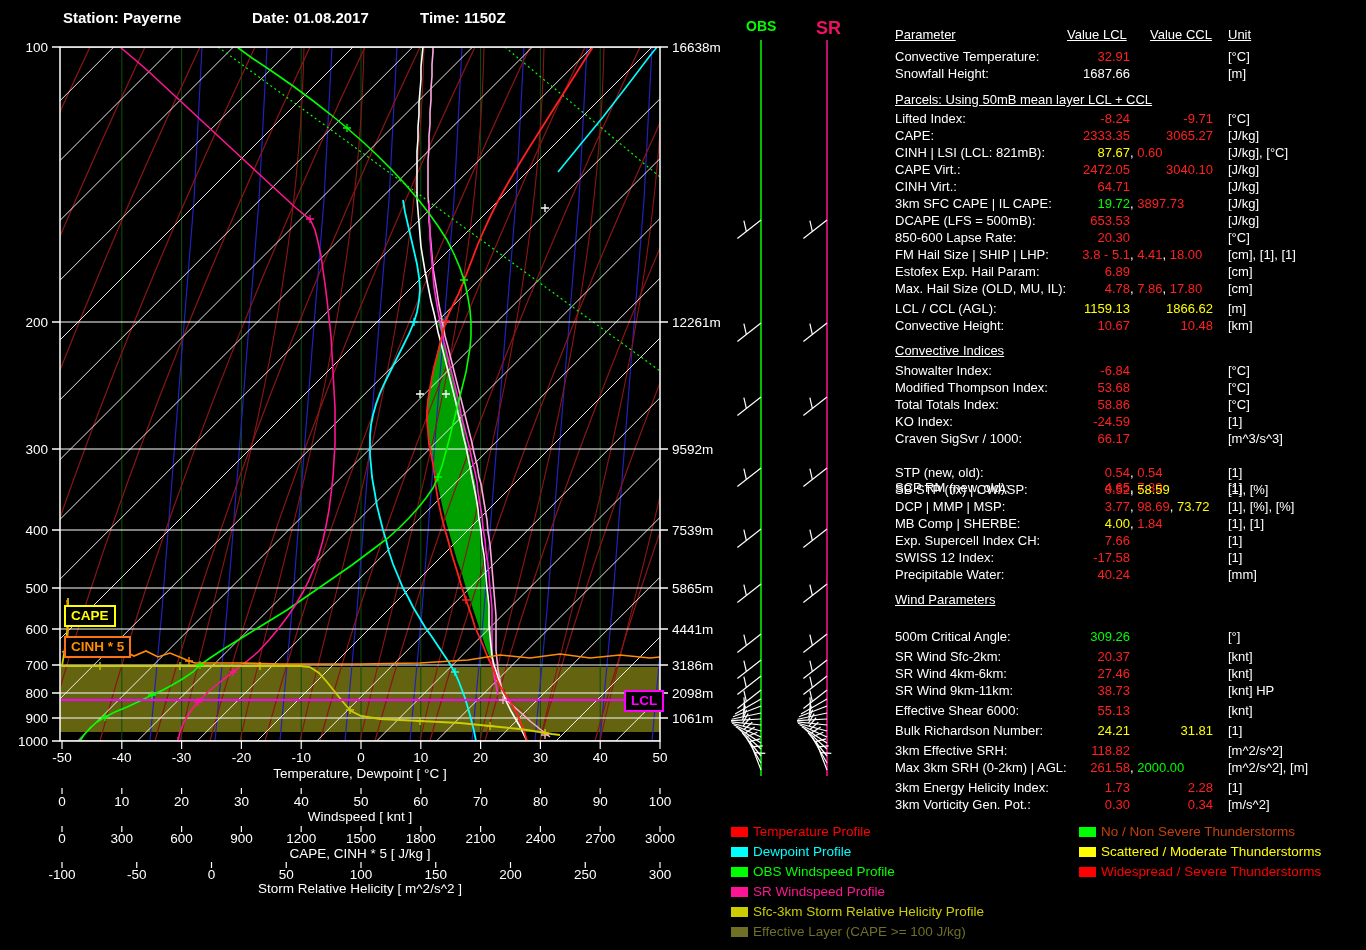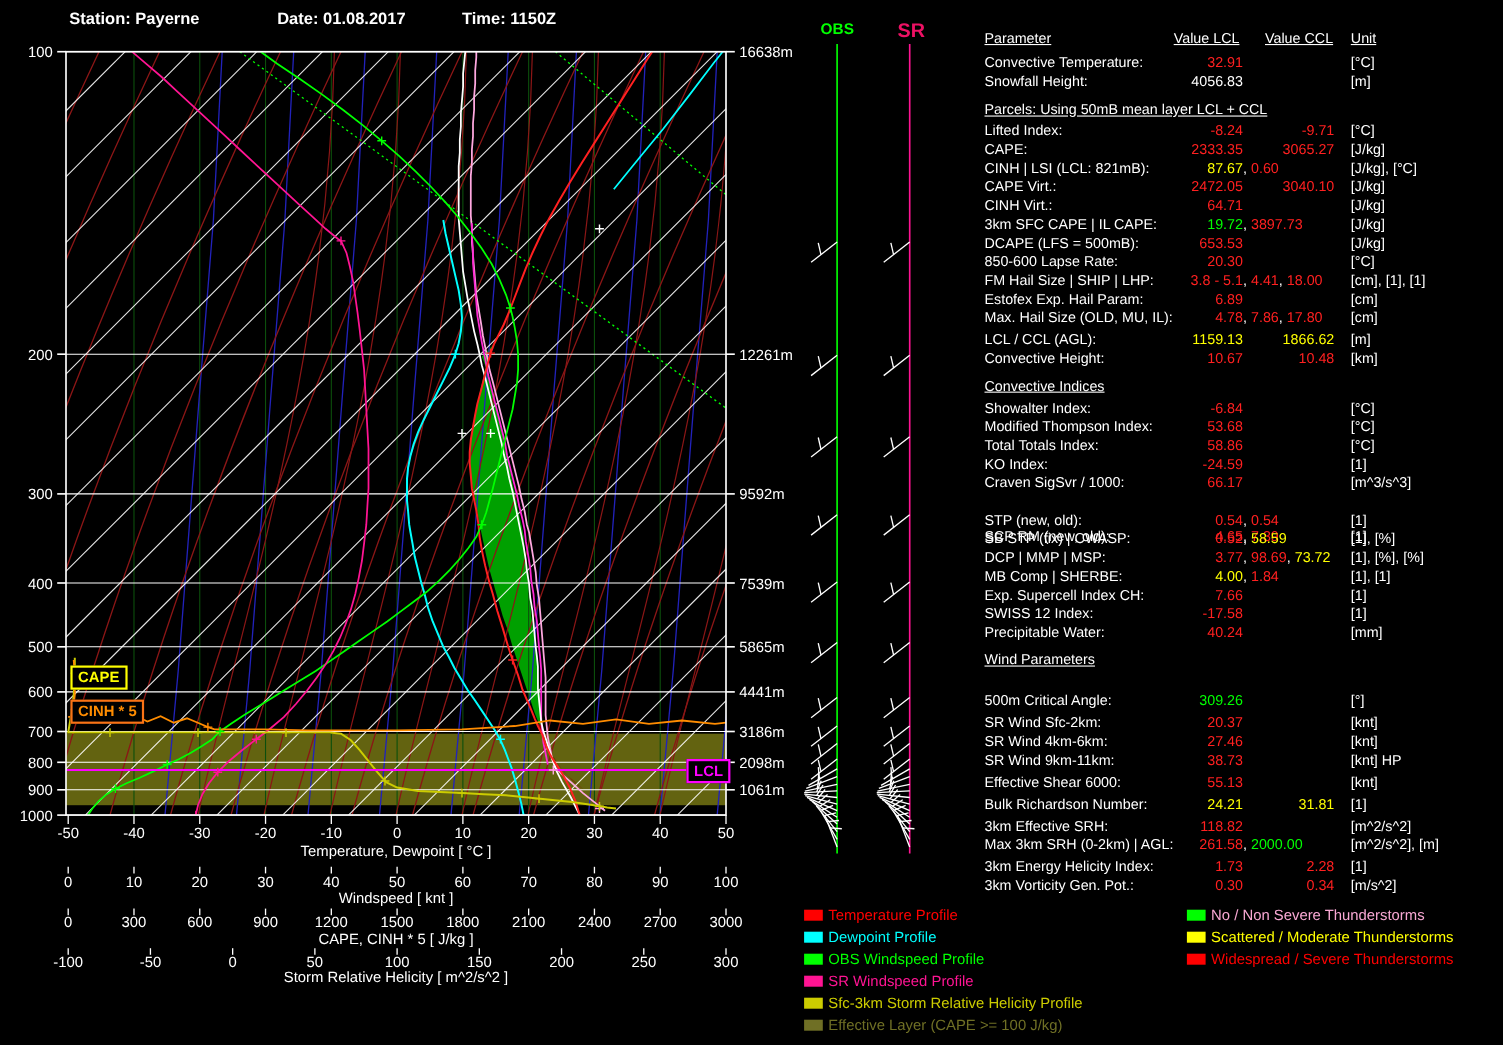--- a/index.html
+++ b/index.html
@@ -405,21 +405,21 @@
         <span class="thead" style="left: 255px;">Value CCL</span>
         <span class="thead" style="left: 333px;">Unit</span>
       </div>
       <div class="trow" style="top: 49px;">
         <span class="tlabel">Convective Temperature:</span>
         <span class="tlcl"><span class="v-r">32.91</span></span>
         <span class="tunit">[°C]</span>
       </div>
       <div class="trow" style="top: 66px;">
         <span class="tlabel">Snowfall Height:</span>
-        <span class="tlcl"><span class="v-w">4056.83</span></span>
+        <span class="tlcl"><span class="v-w">1687.66</span></span>
         <span class="tunit">[m]</span>
       </div>
       <div class="trow" style="top: 92px;">
         <span class="tsec">Parcels: Using 50mB mean layer LCL + CCL</span>
       </div>
       <div class="trow" style="top: 111px;">
         <span class="tlabel">Lifted Index:</span>
         <span class="tlcl"><span class="v-r">-8.24</span></span>
         <span class="tccl"><span class="v-r">-9.71</span></span>
         <span class="tunit">[°C]</span>
@@ -645,21 +645,21 @@
         <span class="legend-text" style="color: rgb(204, 204, 0);">Sfc-3km Storm Relative Helicity Profile</span>
       </div>
       <div class="legend-row" style="left: 731px; top: 924px;">
         <span class="legend-swatch" style="background: rgb(111, 111, 37);"></span>
         <span class="legend-text" style="color: rgb(111, 111, 37);">Effective Layer (CAPE &gt;= 100 J/kg)</span>
       </div>
     </div>
   <div id="legend-right">
       <div class="legend-row" style="left: 1079px; top: 824px;">
         <span class="legend-swatch" style="background: rgb(0, 255, 0);"></span>
-        <span class="legend-text" style="color: #f9a8d4;">No / Non Severe Thunderstorms</span>
+        <span class="legend-text" style="color: #c2410c;">No / Non Severe Thunderstorms</span>
       </div>
       <div class="legend-row" style="left: 1079px; top: 844px;">
         <span class="legend-swatch" style="background: rgb(255, 255, 0);"></span>
         <span class="legend-text" style="color: rgb(255, 255, 0);">Scattered / Moderate Thunderstorms</span>
       </div>
       <div class="legend-row" style="left: 1079px; top: 864px;">
         <span class="legend-swatch" style="background: rgb(255, 0, 0);"></span>
         <span class="legend-text" style="color: rgb(255, 0, 0);">Widespread / Severe Thunderstorms</span>
       </div>
     </div>

